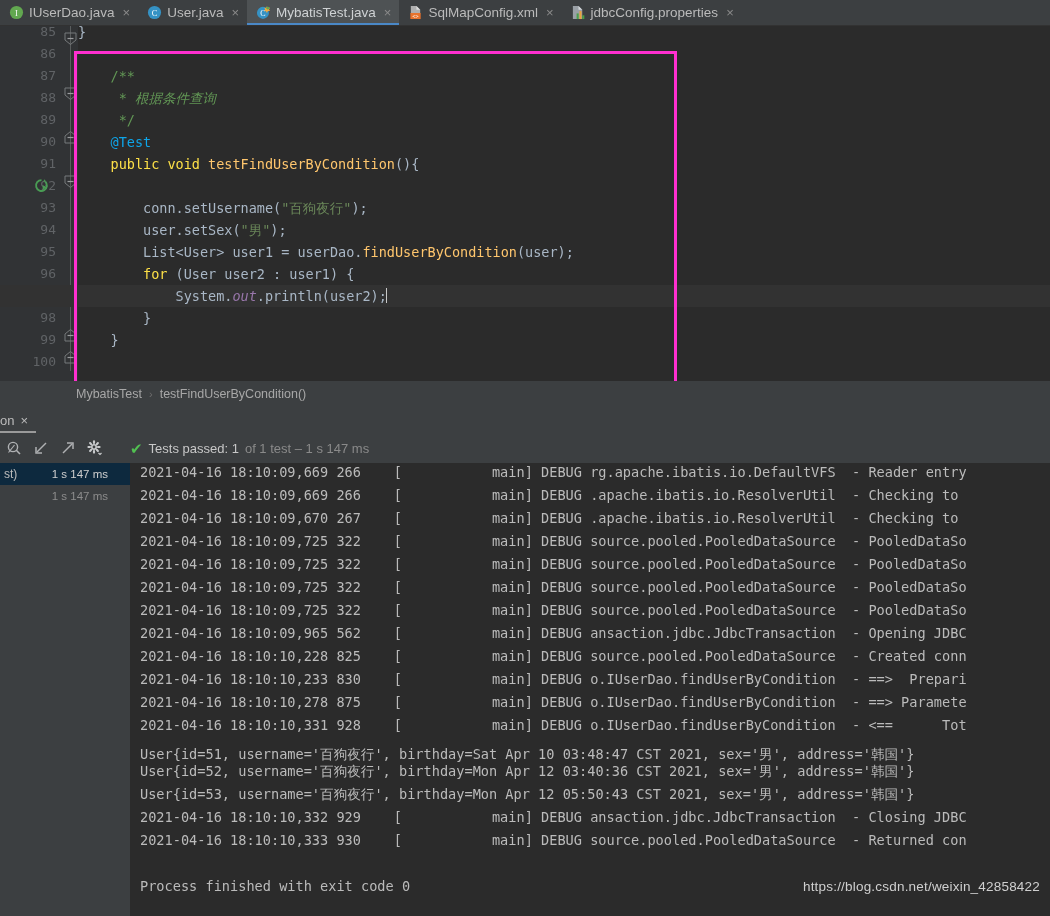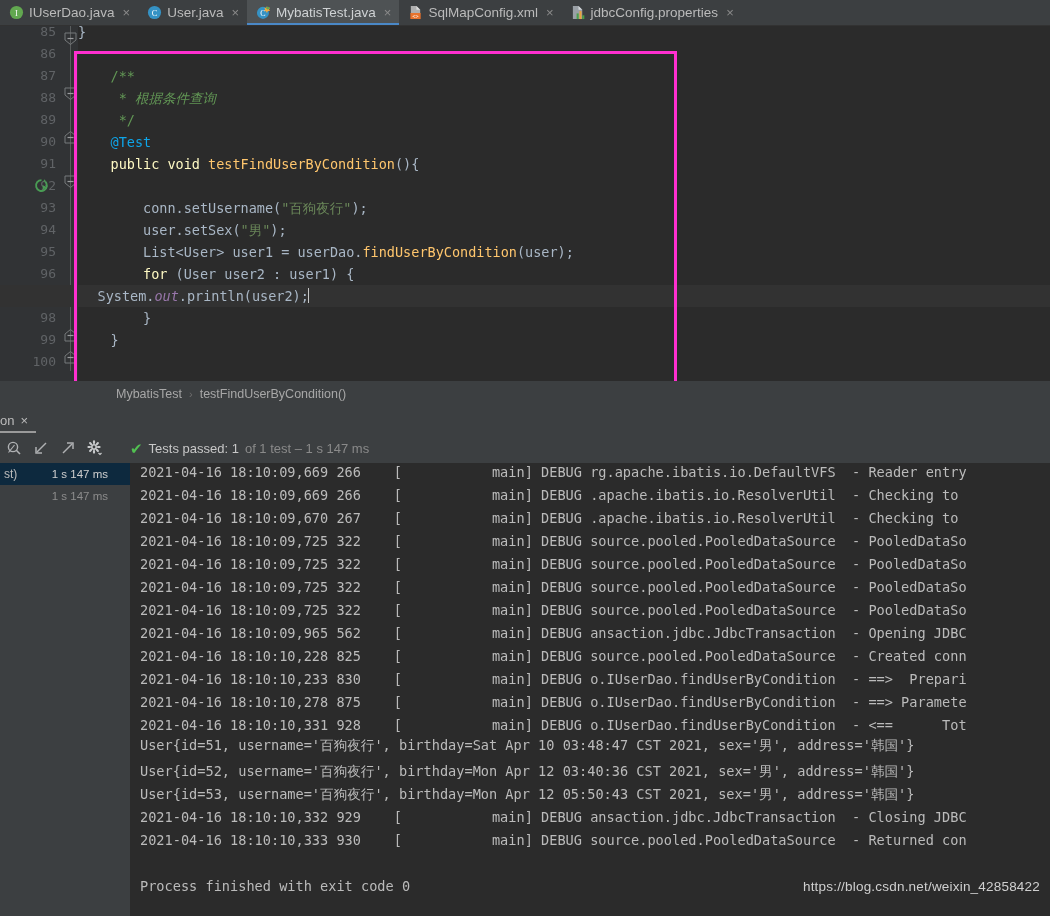--- a/index.html
+++ b/index.html
@@ -65,22 +65,22 @@
   .run-icon { position: absolute; left: 34px; }
 
   .code-area {
     position: absolute; left: 78px; top: 0; right: 0; height: 100%;
   }
   .cline {
     position: absolute; left: 0; height: 22px; line-height: 22px;
     white-space: pre; font-family: "DejaVu Sans Mono", monospace;
     font-size: 13.5px; color: #a9b7c6;
   }
-  .cline.hl { background: #323232; left: -78px; right: 0; }
-  .kw   { color: #fef9c3; }
+  .cline.hl { background: #323232; left: -78px; padding-left: 78px; right: 0; }
+  .kw   { color: #fde047; }
   .cmt  { color: #629755; font-style: italic; }
   .cmt2 { color: #629755; }
   .ann  { color: #0ea5e9; }
   .str  { color: #6a8759; }
   .mth  { color: #ffc66d; }
   .fld  { color: #9876aa; font-style: italic; }
   .txt  { color: #a9b7c6; }
   .caret {
     display: inline-block; width: 1px; height: 15px; background: #c8c8c8;
     vertical-align: -2px; margin-left: -1px;
@@ -88,21 +88,21 @@
 
   
   .magenta-box {
     position: absolute; border: 3px solid #ff2fd0; pointer-events: none;
   }
 
   
   .breadcrumb {
     position: absolute; left: 0; top: 381px; width: 1050px; height: 26px;
     background: #3c3f41; display: flex; align-items: center;
-    padding-left: 116px; gap: 7px; font-size: 12.5px; color: #a7a7a7;
+    padding-left: 76px; gap: 7px; font-size: 12.5px; color: #a7a7a7;
   }
   .crumb-sep { color: #6e6e6e; font-size: 11px; }
 
   
   .runwin {
     position: absolute; left: 0; top: 407px; width: 1050px; height: 509px;
     background: #3c3f41;
   }
   .runwin-tabbar {
     position: absolute; left: 0; top: 0; width: 1050px; height: 26px;
@@ -390,21 +390,21 @@
           <div class="logline out" style="top: 44px;">2021-04-16 18:10:09,670 267    [           main] DEBUG .apache.ibatis.io.ResolverUtil  - Checking to</div>
           <div class="logline out" style="top: 67px;">2021-04-16 18:10:09,725 322    [           main] DEBUG source.pooled.PooledDataSource  - PooledDataSo</div>
           <div class="logline out" style="top: 90px;">2021-04-16 18:10:09,725 322    [           main] DEBUG source.pooled.PooledDataSource  - PooledDataSo</div>
           <div class="logline out" style="top: 113px;">2021-04-16 18:10:09,725 322    [           main] DEBUG source.pooled.PooledDataSource  - PooledDataSo</div>
           <div class="logline out" style="top: 136px;">2021-04-16 18:10:09,725 322    [           main] DEBUG source.pooled.PooledDataSource  - PooledDataSo</div>
           <div class="logline out" style="top: 159px;">2021-04-16 18:10:09,965 562    [           main] DEBUG ansaction.jdbc.JdbcTransaction  - Opening JDBC</div>
           <div class="logline out" style="top: 182px;">2021-04-16 18:10:10,228 825    [           main] DEBUG source.pooled.PooledDataSource  - Created conn</div>
           <div class="logline out" style="top: 205px;">2021-04-16 18:10:10,233 830    [           main] DEBUG o.IUserDao.findUserByCondition  - ==&gt;  Prepari</div>
           <div class="logline out" style="top: 228px;">2021-04-16 18:10:10,278 875    [           main] DEBUG o.IUserDao.findUserByCondition  - ==&gt; Paramete</div>
           <div class="logline out" style="top: 251px;">2021-04-16 18:10:10,331 928    [           main] DEBUG o.IUserDao.findUserByCondition  - &lt;==      Tot</div>
-          <div class="logline out" style="top: 271px;">User{id=51, username='百狗夜行', birthday=Sat Apr 10 03:48:47 CST 2021, sex='男', address='韩国'}</div>
+          <div class="logline out" style="top: 280px;">User{id=51, username='百狗夜行', birthday=Sat Apr 10 03:48:47 CST 2021, sex='男', address='韩国'}</div>
           <div class="logline out" style="top: 297px;">User{id=52, username='百狗夜行', birthday=Mon Apr 12 03:40:36 CST 2021, sex='男', address='韩国'}</div>
           <div class="logline out" style="top: 320px;">User{id=53, username='百狗夜行', birthday=Mon Apr 12 05:50:43 CST 2021, sex='男', address='韩国'}</div>
           <div class="logline out" style="top: 343px;">2021-04-16 18:10:10,332 929    [           main] DEBUG ansaction.jdbc.JdbcTransaction  - Closing JDBC</div>
           <div class="logline out" style="top: 366px;">2021-04-16 18:10:10,333 930    [           main] DEBUG source.pooled.PooledDataSource  - Returned con</div>
           <div class="logline out" style="top: 389px;"></div>
           <div class="logline out" style="top: 412px;">Process finished with exit code 0</div>
         </div>
       <div class="watermark">https://blog.csdn.net/weixin_42858422</div>
 
     </div>

